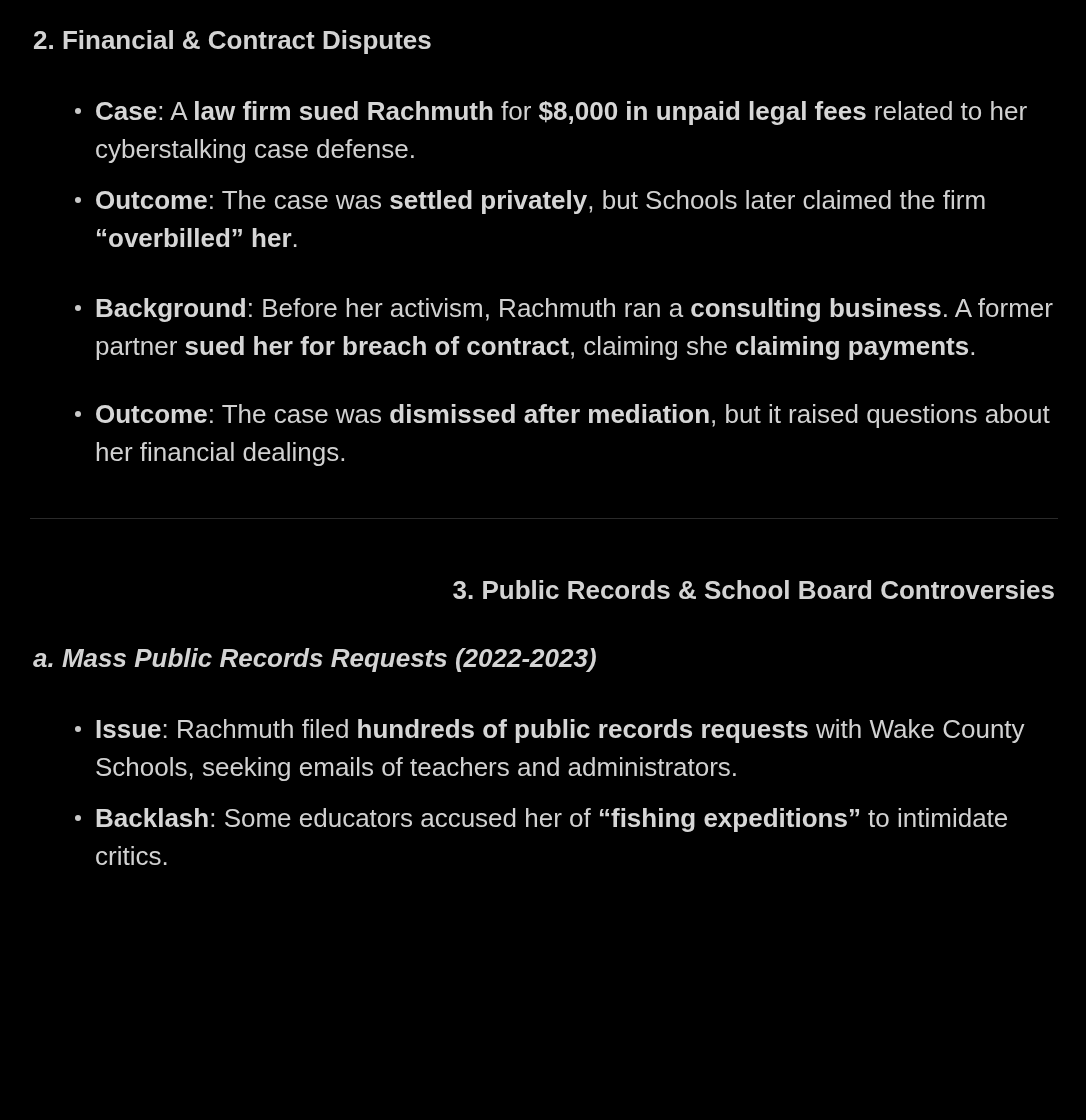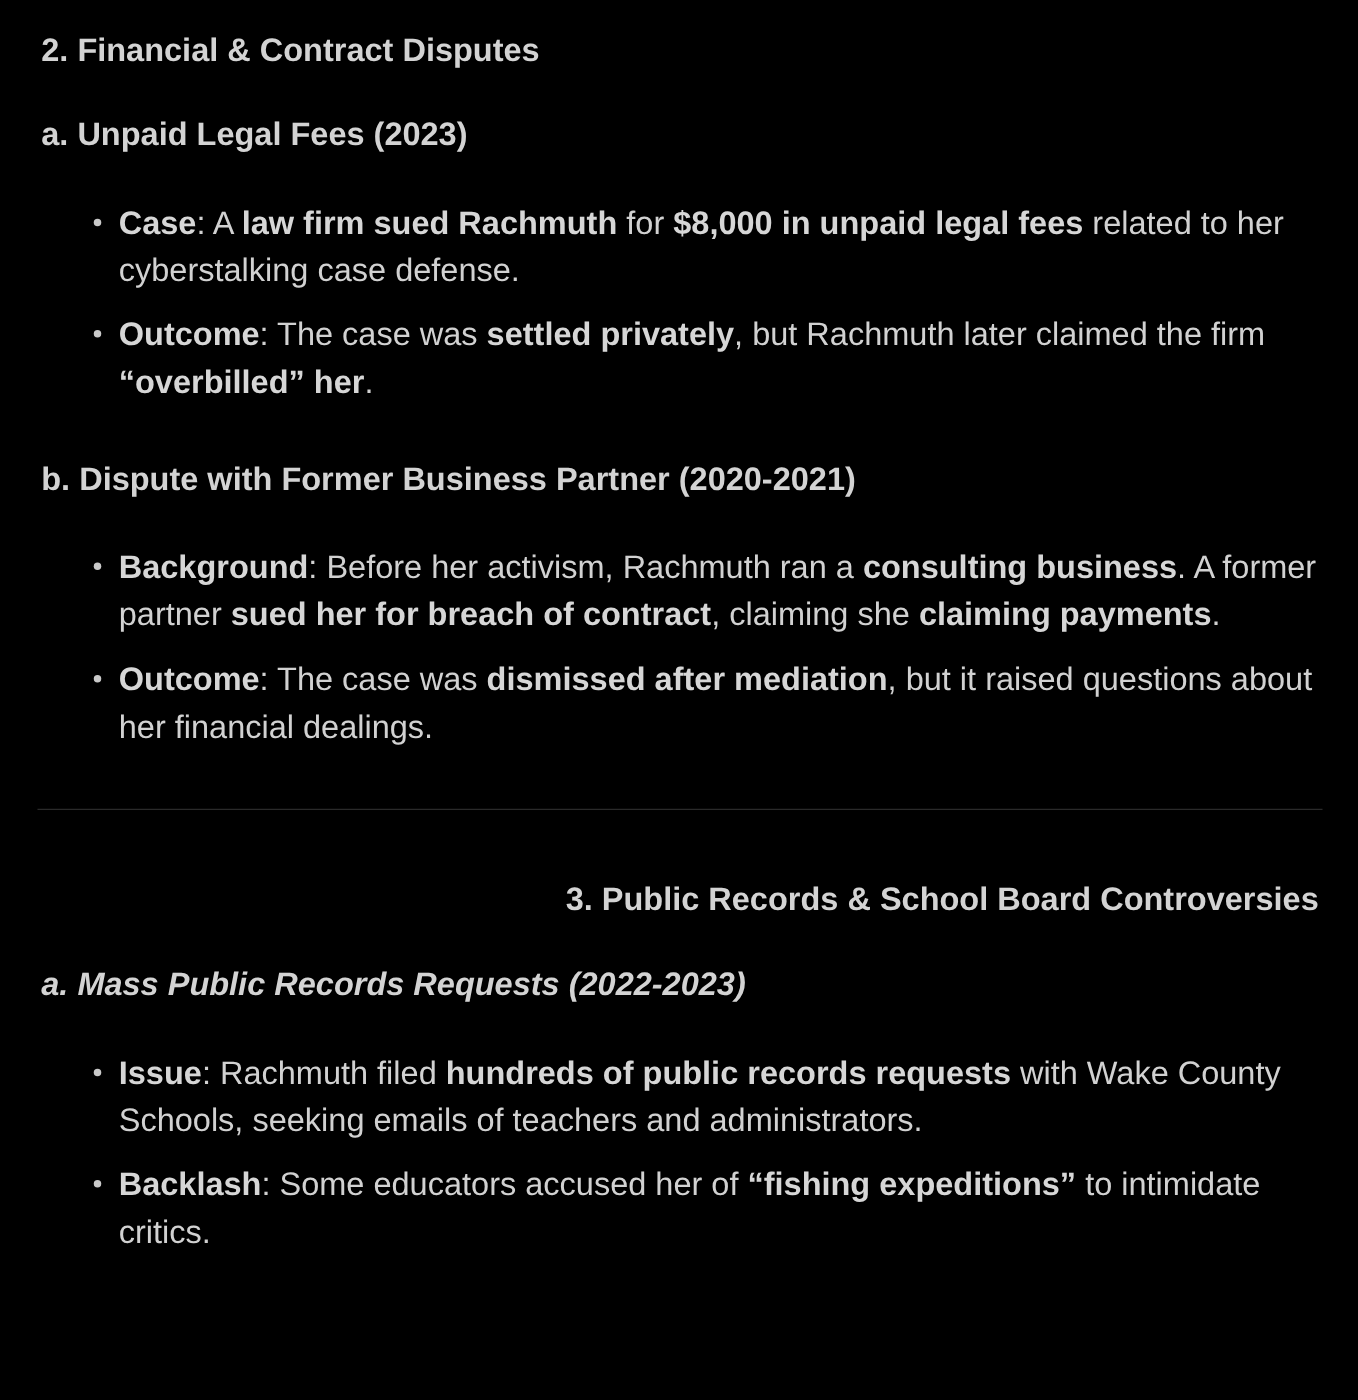--- a/index.html
+++ b/index.html
@@ -58,37 +58,35 @@
     height: 0;
   }
   
   .mt29 { margin-top: 29px; }
   .mt30 { margin-top: 30px; font-style: italic; }
   .mt32 { margin-top: 32px; }
   .mt33 { margin-top: 33px; }
   .mt40 { margin-top: 40px; }
   .mt52 { margin-top: 52px; text-align: right; }
   li + li.g13 { margin-top: 13px; }
-  li + li.g14 { margin-top: 14px; }
+  li + li.g14 { margin-top: 30px; }
 </style>
 </head>
 <body>
 
 <div class="content">
 
   <h3>2. Financial &amp; Contract Disputes</h3>
 
-  <h3 class="mt29">a. Unpaid Legal Fees (2023)</h3>
 
   <ul class="mt33">
     <li><strong>Case</strong><span>: A </span><strong>law firm sued Rachmuth</strong><span> for </span><strong>$8,000 in unpaid legal fees</strong><span> related to her cyberstalking case defense.</span></li>
-    <li class="g13"><strong>Outcome</strong><span>: The case was </span><strong>settled privately</strong><span>, but Rachmuth later claimed the firm </span><strong>“overbilled” her</strong><span>.</span></li>
+    <li class="g13"><strong>Outcome</strong><span>: The case was </span><strong>settled privately</strong><span>, but Schools later claimed the firm </span><strong>“overbilled” her</strong><span>.</span></li>
   </ul>
 
-  <h3 class="mt40">b. Dispute with Former Business Partner (2020-2021)</h3>
 
   <ul class="mt32">
     <li><strong>Background</strong><span>: Before her activism, Rachmuth ran a </span><strong>consulting business</strong><span>. A former partner </span><strong>sued her for breach of contract</strong><span>, claiming she </span><strong>claiming payments</strong><span>.</span></li>
     <li class="g14"><strong>Outcome</strong><span>: The case was </span><strong>dismissed after mediation</strong><span>, but it raised questions about her financial dealings.</span></li>
   </ul>
 
   <hr class="divider">
 
   <h3 class="mt52">3. Public Records &amp; School Board Controversies</h3>
 

